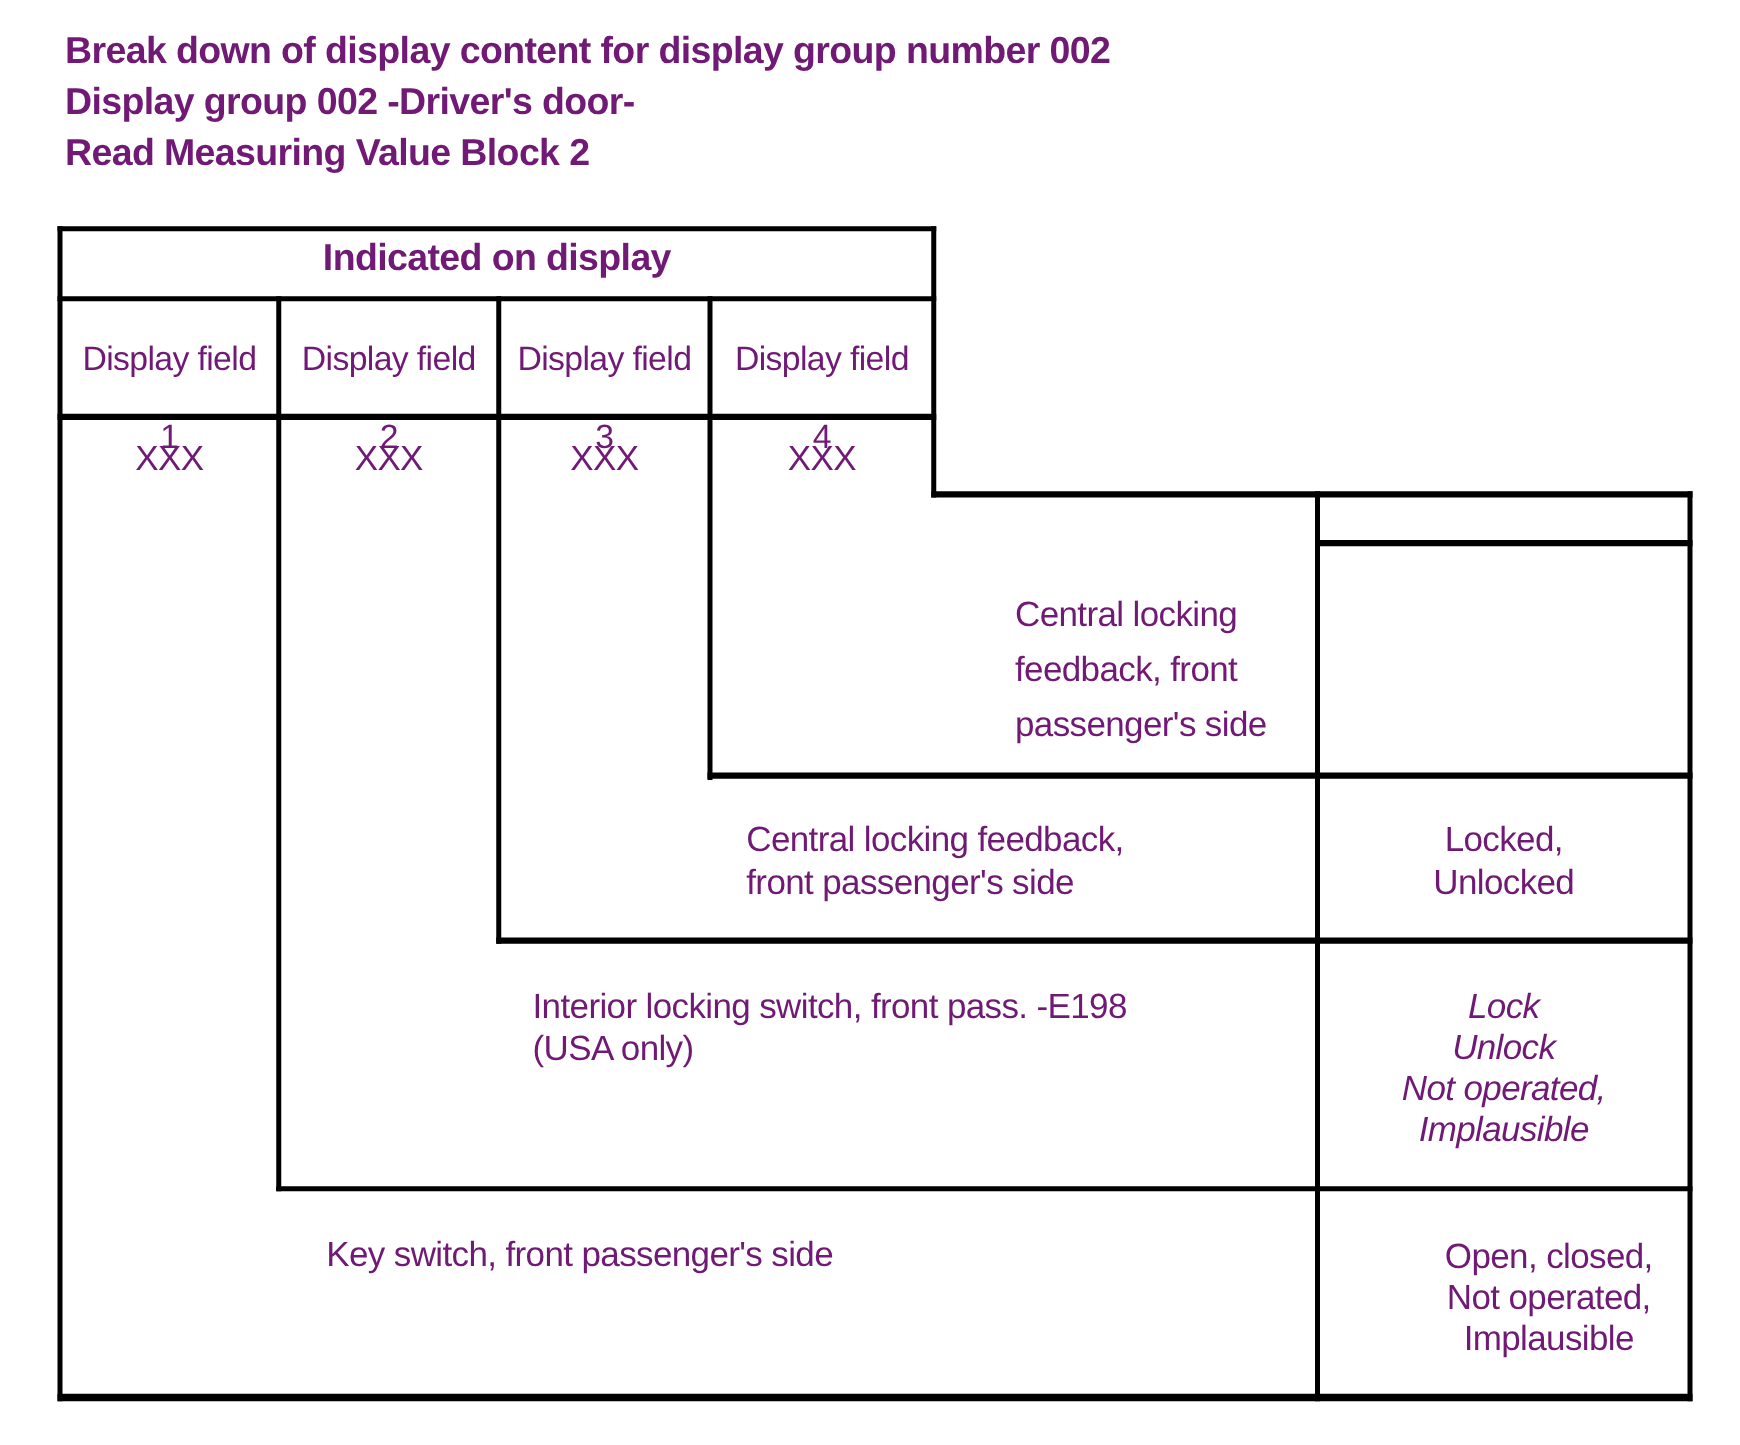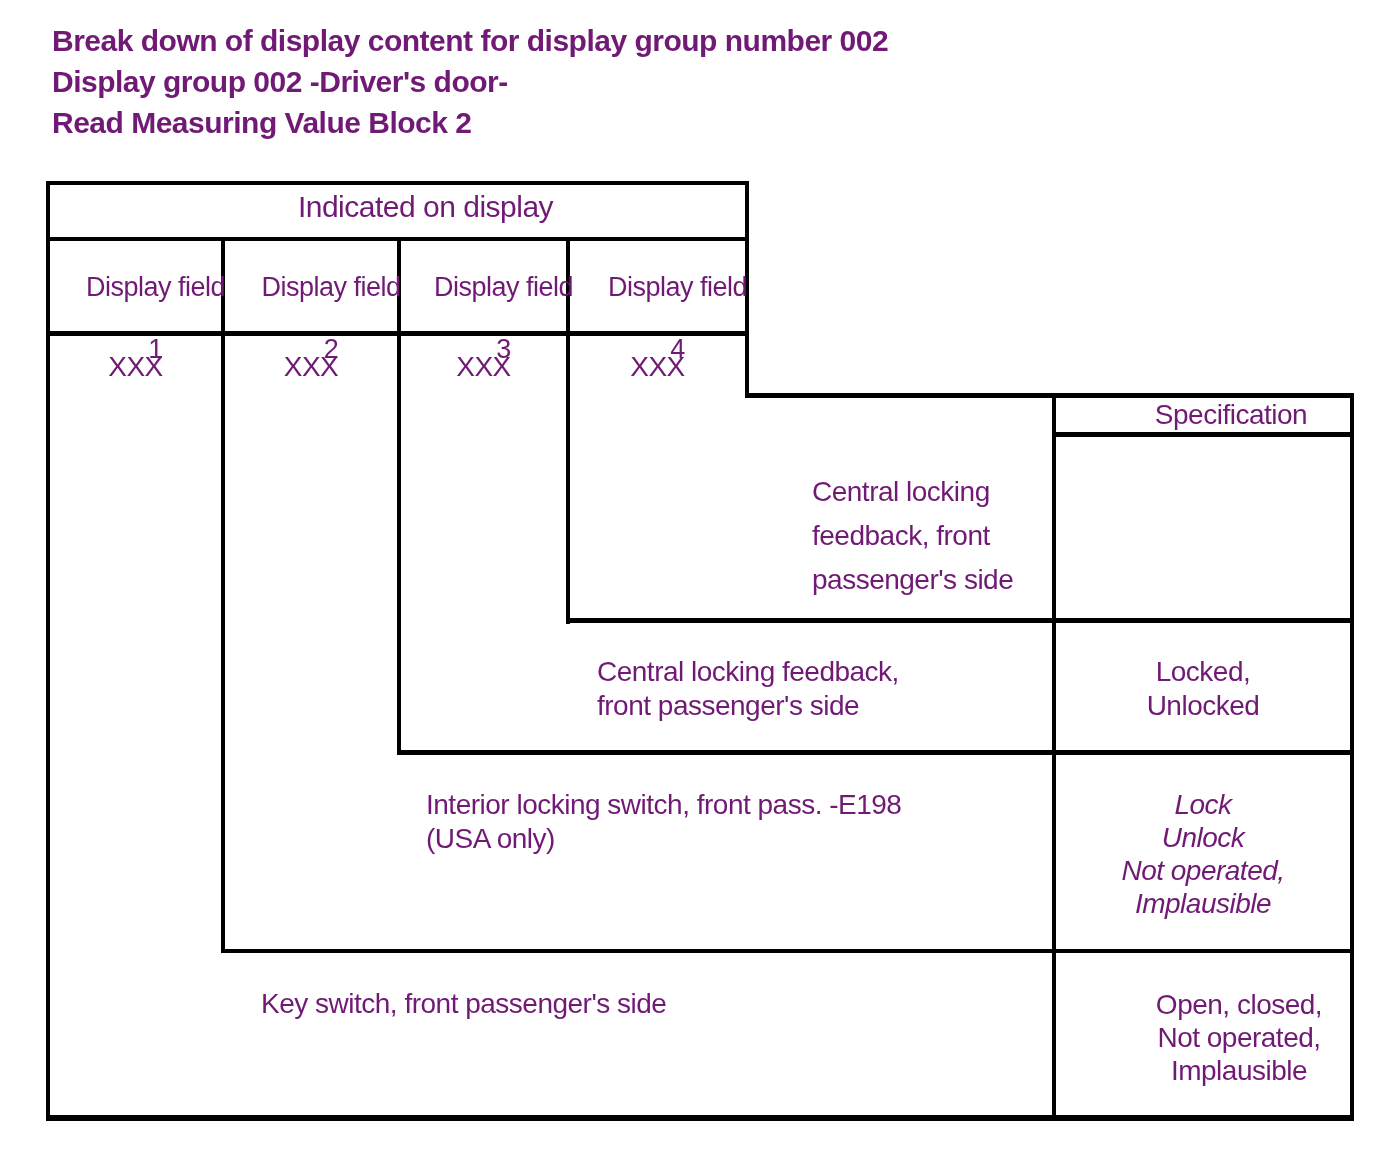--- a/index.html
+++ b/index.html
@@ -9,24 +9,24 @@
     height: 1156px;
     background: #ffffff;
     font-family: "Liberation Sans", sans-serif;
     color: #701a75;
     letter-spacing: -0.5px;
     overflow: hidden;
   }
   .ln { position: absolute; background: #000000; }
   .txt { position: absolute; white-space: pre-line; }
   .title-line { font-size: 30px; font-weight: bold; line-height: 41px; }
-  .hdr-bold { font-weight: normal; text-align: center; margin-left: 28px; }
+  .hdr-bold { font-weight: bold; text-align: center; }
   .center { text-align: center; }
   .body-txt { font-size: 28px; }
-  .field-cell { font-size: 27px; line-height: 31px; text-align: center; padding-left: 20px; }
+  .field-cell { font-size: 27px; line-height: 31px; text-align: center; }
   .field-cell span { display: block; }
 </style>
 </head>
 <body>
 
 <div class="canvas">
 
   <div class="txt title-line" style="left:52px; top:20px; width:1100px;">Break down of display content for display group number 002</div>
   <div class="txt title-line" style="left:52px; top:61px; width:1100px;">Display group 002 -Driver's door-</div>
   <div class="txt title-line" style="left:52px; top:102px; width:1100px;">Read Measuring Value Block 2</div>
@@ -66,21 +66,20 @@
   <div class="txt field-cell" style="left:570px; top:241px; width:175px;">
     <span>Display field</span>
     <span>4</span>
   </div>
 
   <div class="txt body-txt center" style="left:50px; top:351px; width:171px;">XXX</div>
   <div class="txt body-txt center" style="left:225px; top:351px; width:172px;">XXX</div>
   <div class="txt body-txt center" style="left:401px; top:351px; width:165px;">XXX</div>
   <div class="txt body-txt center" style="left:570px; top:351px; width:175px;">XXX</div>
 
-  <div class="txt hdr-bold" style="left:1056px; top:399px; width:294px; font-size:28px;">Specification</div>
 
   <div class="txt body-txt" style="left:812px; top:470px; width:280px; line-height:44px;">Central locking
 feedback, front
 passenger's side</div>
 
   <div class="txt body-txt" style="left:597px; top:655px; width:450px; line-height:34px;">Central locking feedback,
 front passenger's side</div>
   <div class="txt body-txt center" style="left:1056px; top:655px; width:294px; line-height:34px;">Locked,
 Unlocked</div>
 

